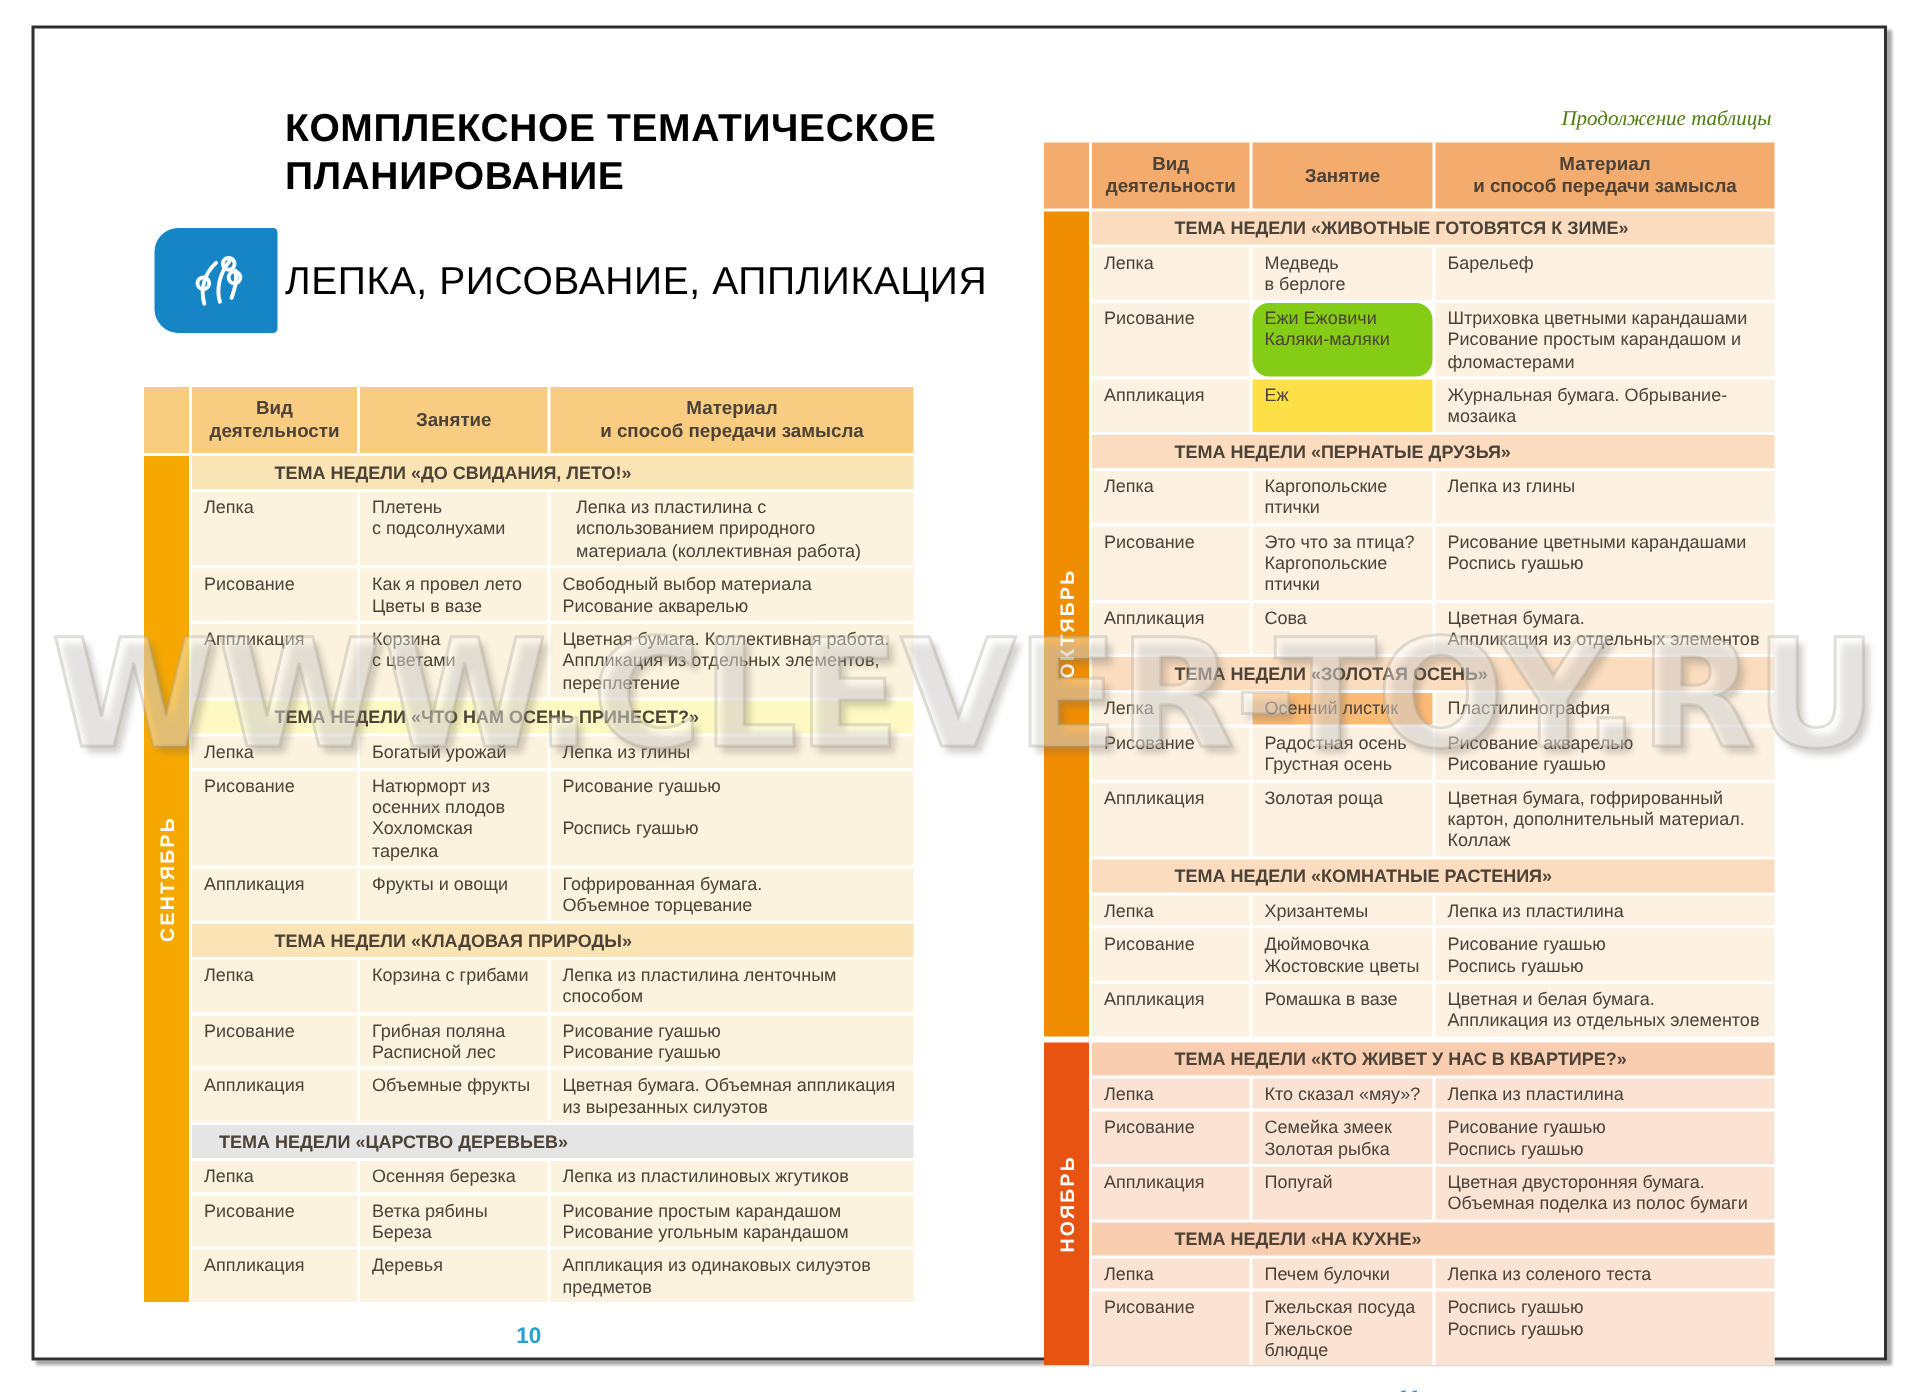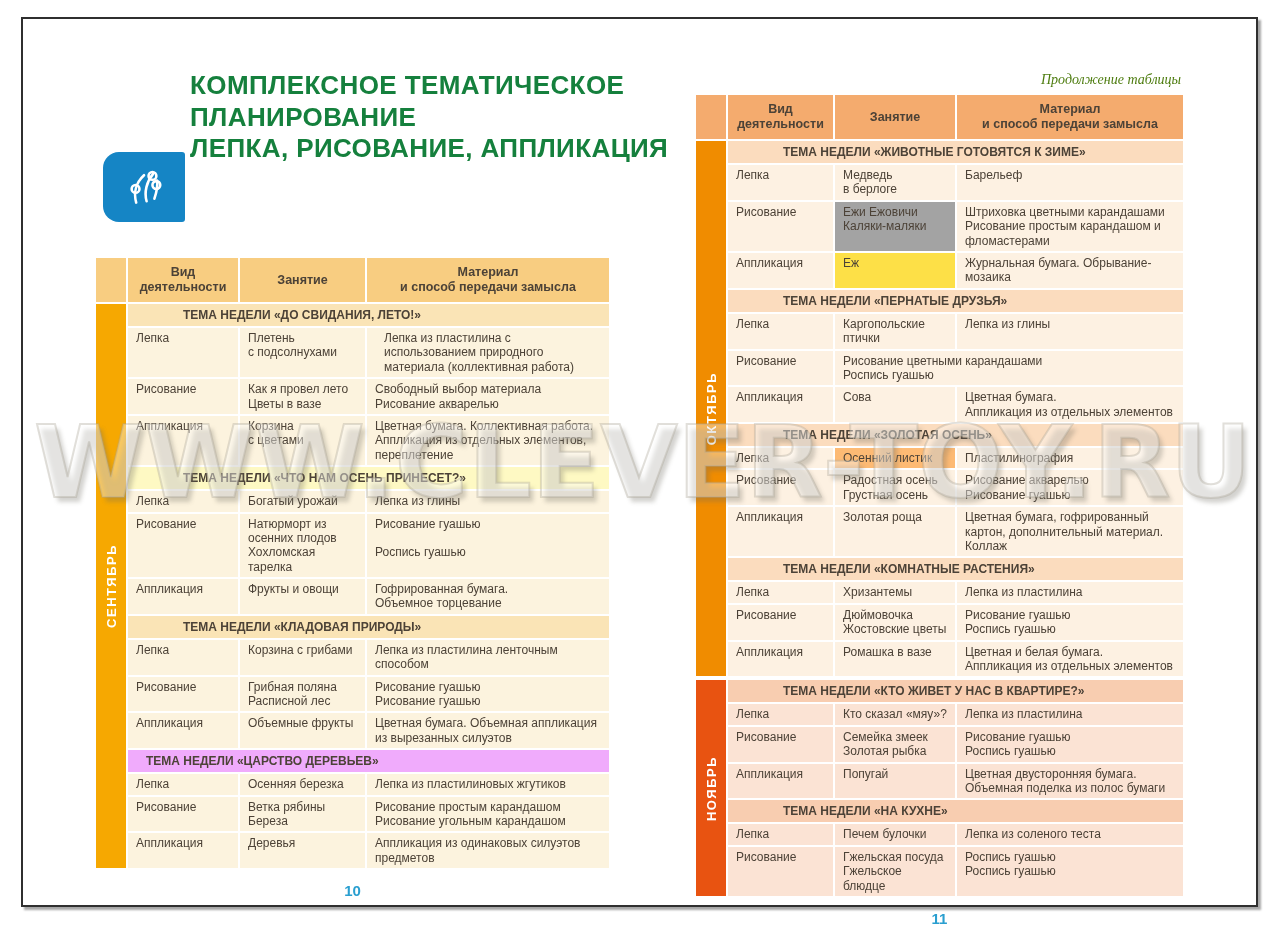--- a/index.html
+++ b/index.html
@@ -3,24 +3,24 @@
 <meta charset="utf-8">
 <style>
   html,body{margin:0;padding:0;background:#fff;}
   body{width:1280px;height:928px;position:relative;overflow:hidden;
        font-family:"Liberation Sans",sans-serif;}
   
   .frame{position:absolute;left:21px;top:17px;width:1237px;height:890px;
          background:#fff;border:2px solid #2f2f2f;box-sizing:border-box;
          box-shadow:3px 3px 2px rgba(0,0,0,0.35);}
   
-  .title-block{position:absolute;left:190px;top:70px;color:#15803d;
+  .title-block{position:absolute;left:190px;top:70px;color:#000000;
                font-size:26px;line-height:1.22;letter-spacing:0.4px;}
   .title-bold{font-weight:700;}
-  .title-light{font-weight:700;}
+  .title-light{font-weight:400;margin-top:39px;}
   
   .icon-box{position:absolute;left:103px;top:152px;width:82px;height:70px;
             background:#1585c5;border-radius:16px 3px 3px 16px;
             display:flex;align-items:center;justify-content:center;}
   
   .twrap{position:absolute;}
   .twrap-left{left:96px;top:258px;width:513px;}
   .twrap-right{left:696px;top:72px;width:487px;}
   .cont-note{font-family:"Liberation Serif",serif;font-style:italic;
              font-size:14px;color:#4d7c0f;text-align:right;margin:0 2px 7px 0;}
@@ -148,21 +148,21 @@
               <div class="cell c3" style="background: rgb(252, 243, 222);">Рисование гуашью
 Рисование гуашью</div>
             </div>
             <div class="trow">
               <div class="cell c1" style="background: rgb(252, 243, 222);">Аппликация</div>
               <div class="cell c2" style="background: rgb(252, 243, 222);">Объемные фрукты</div>
               <div class="cell c3" style="background: rgb(252, 243, 222);">Цветная бумага. Объемная аппликация из вырезанных силуэтов</div>
             </div>
           </div>
           <div class="section">
-            <div class="theme-row" style="background: #f0abfc; padding-left: 18px;">ТЕМА НЕДЕЛИ «ЦАРСТВО ДЕРЕВЬЕВ»</div>
+            <div class="theme-row" style="background: #e5e5e5; padding-left: 18px;">ТЕМА НЕДЕЛИ «ЦАРСТВО ДЕРЕВЬЕВ»</div>
             <div class="trow">
               <div class="cell c1" style="background: rgb(252, 243, 222);">Лепка</div>
               <div class="cell c2" style="background: rgb(252, 243, 222);">Осенняя березка</div>
               <div class="cell c3" style="background: rgb(252, 243, 222);">Лепка из пластилиновых жгутиков</div>
             </div>
             <div class="trow">
               <div class="cell c1" style="background: rgb(252, 243, 222);">Рисование</div>
               <div class="cell c2" style="background: rgb(252, 243, 222);">Ветка рябины
 Береза</div>
               <div class="cell c3" style="background: rgb(252, 243, 222);">Рисование простым карандашом
@@ -199,41 +199,43 @@
           <div class="section">
             <div class="theme-row" style="background: rgb(251, 220, 190);">ТЕМА НЕДЕЛИ «ЖИВОТНЫЕ ГОТОВЯТСЯ К ЗИМЕ»</div>
             <div class="trow">
               <div class="cell c1" style="background: rgb(253, 241, 226);">Лепка</div>
               <div class="cell c2" style="background: rgb(253, 241, 226);">Медведь
 в берлоге</div>
               <div class="cell c3" style="background: rgb(253, 241, 226);">Барельеф</div>
             </div>
             <div class="trow">
               <div class="cell c1" style="background: rgb(253, 241, 226);">Рисование</div>
-              <div class="cell c2" style="background: #a3a3a3;">Ежи Ежовичи
+              <div class="cell c2" style="background: #84cc16; border-radius: 11px;">Ежи Ежовичи
 Каляки-маляки</div>
               <div class="cell c3" style="background: rgb(253, 241, 226);">Штриховка цветными карандашами
 Рисование простым карандашом и фломастерами</div>
             </div>
             <div class="trow">
               <div class="cell c1" style="background: rgb(253, 241, 226);">Аппликация</div>
               <div class="cell c2" style="background: #fde047;">Еж</div>
               <div class="cell c3" style="background: rgb(253, 241, 226);">Журнальная бумага. Обрывание-мозаика</div>
             </div>
           </div>
           <div class="section">
             <div class="theme-row" style="background: rgb(251, 220, 190);">ТЕМА НЕДЕЛИ «ПЕРНАТЫЕ ДРУЗЬЯ»</div>
             <div class="trow">
               <div class="cell c1" style="background: rgb(253, 241, 226);">Лепка</div>
               <div class="cell c2" style="background: rgb(253, 241, 226);">Каргопольские
 птички</div>
               <div class="cell c3" style="background: rgb(253, 241, 226);">Лепка из глины</div>
             </div>
             <div class="trow">
               <div class="cell c1" style="background: rgb(253, 241, 226);">Рисование</div>
+              <div class="cell c2" style="background: rgb(253, 241, 226);">Это что за птица?
+Каргопольские птички</div>
               <div class="cell c3" style="background: rgb(253, 241, 226);">Рисование цветными карандашами
 Роспись гуашью</div>
             </div>
             <div class="trow">
               <div class="cell c1" style="background: rgb(253, 241, 226);">Аппликация</div>
               <div class="cell c2" style="background: rgb(253, 241, 226);">Сова</div>
               <div class="cell c3" style="background: rgb(253, 241, 226);">Цветная бумага.
 Аппликация из отдельных элементов</div>
             </div>
           </div>

